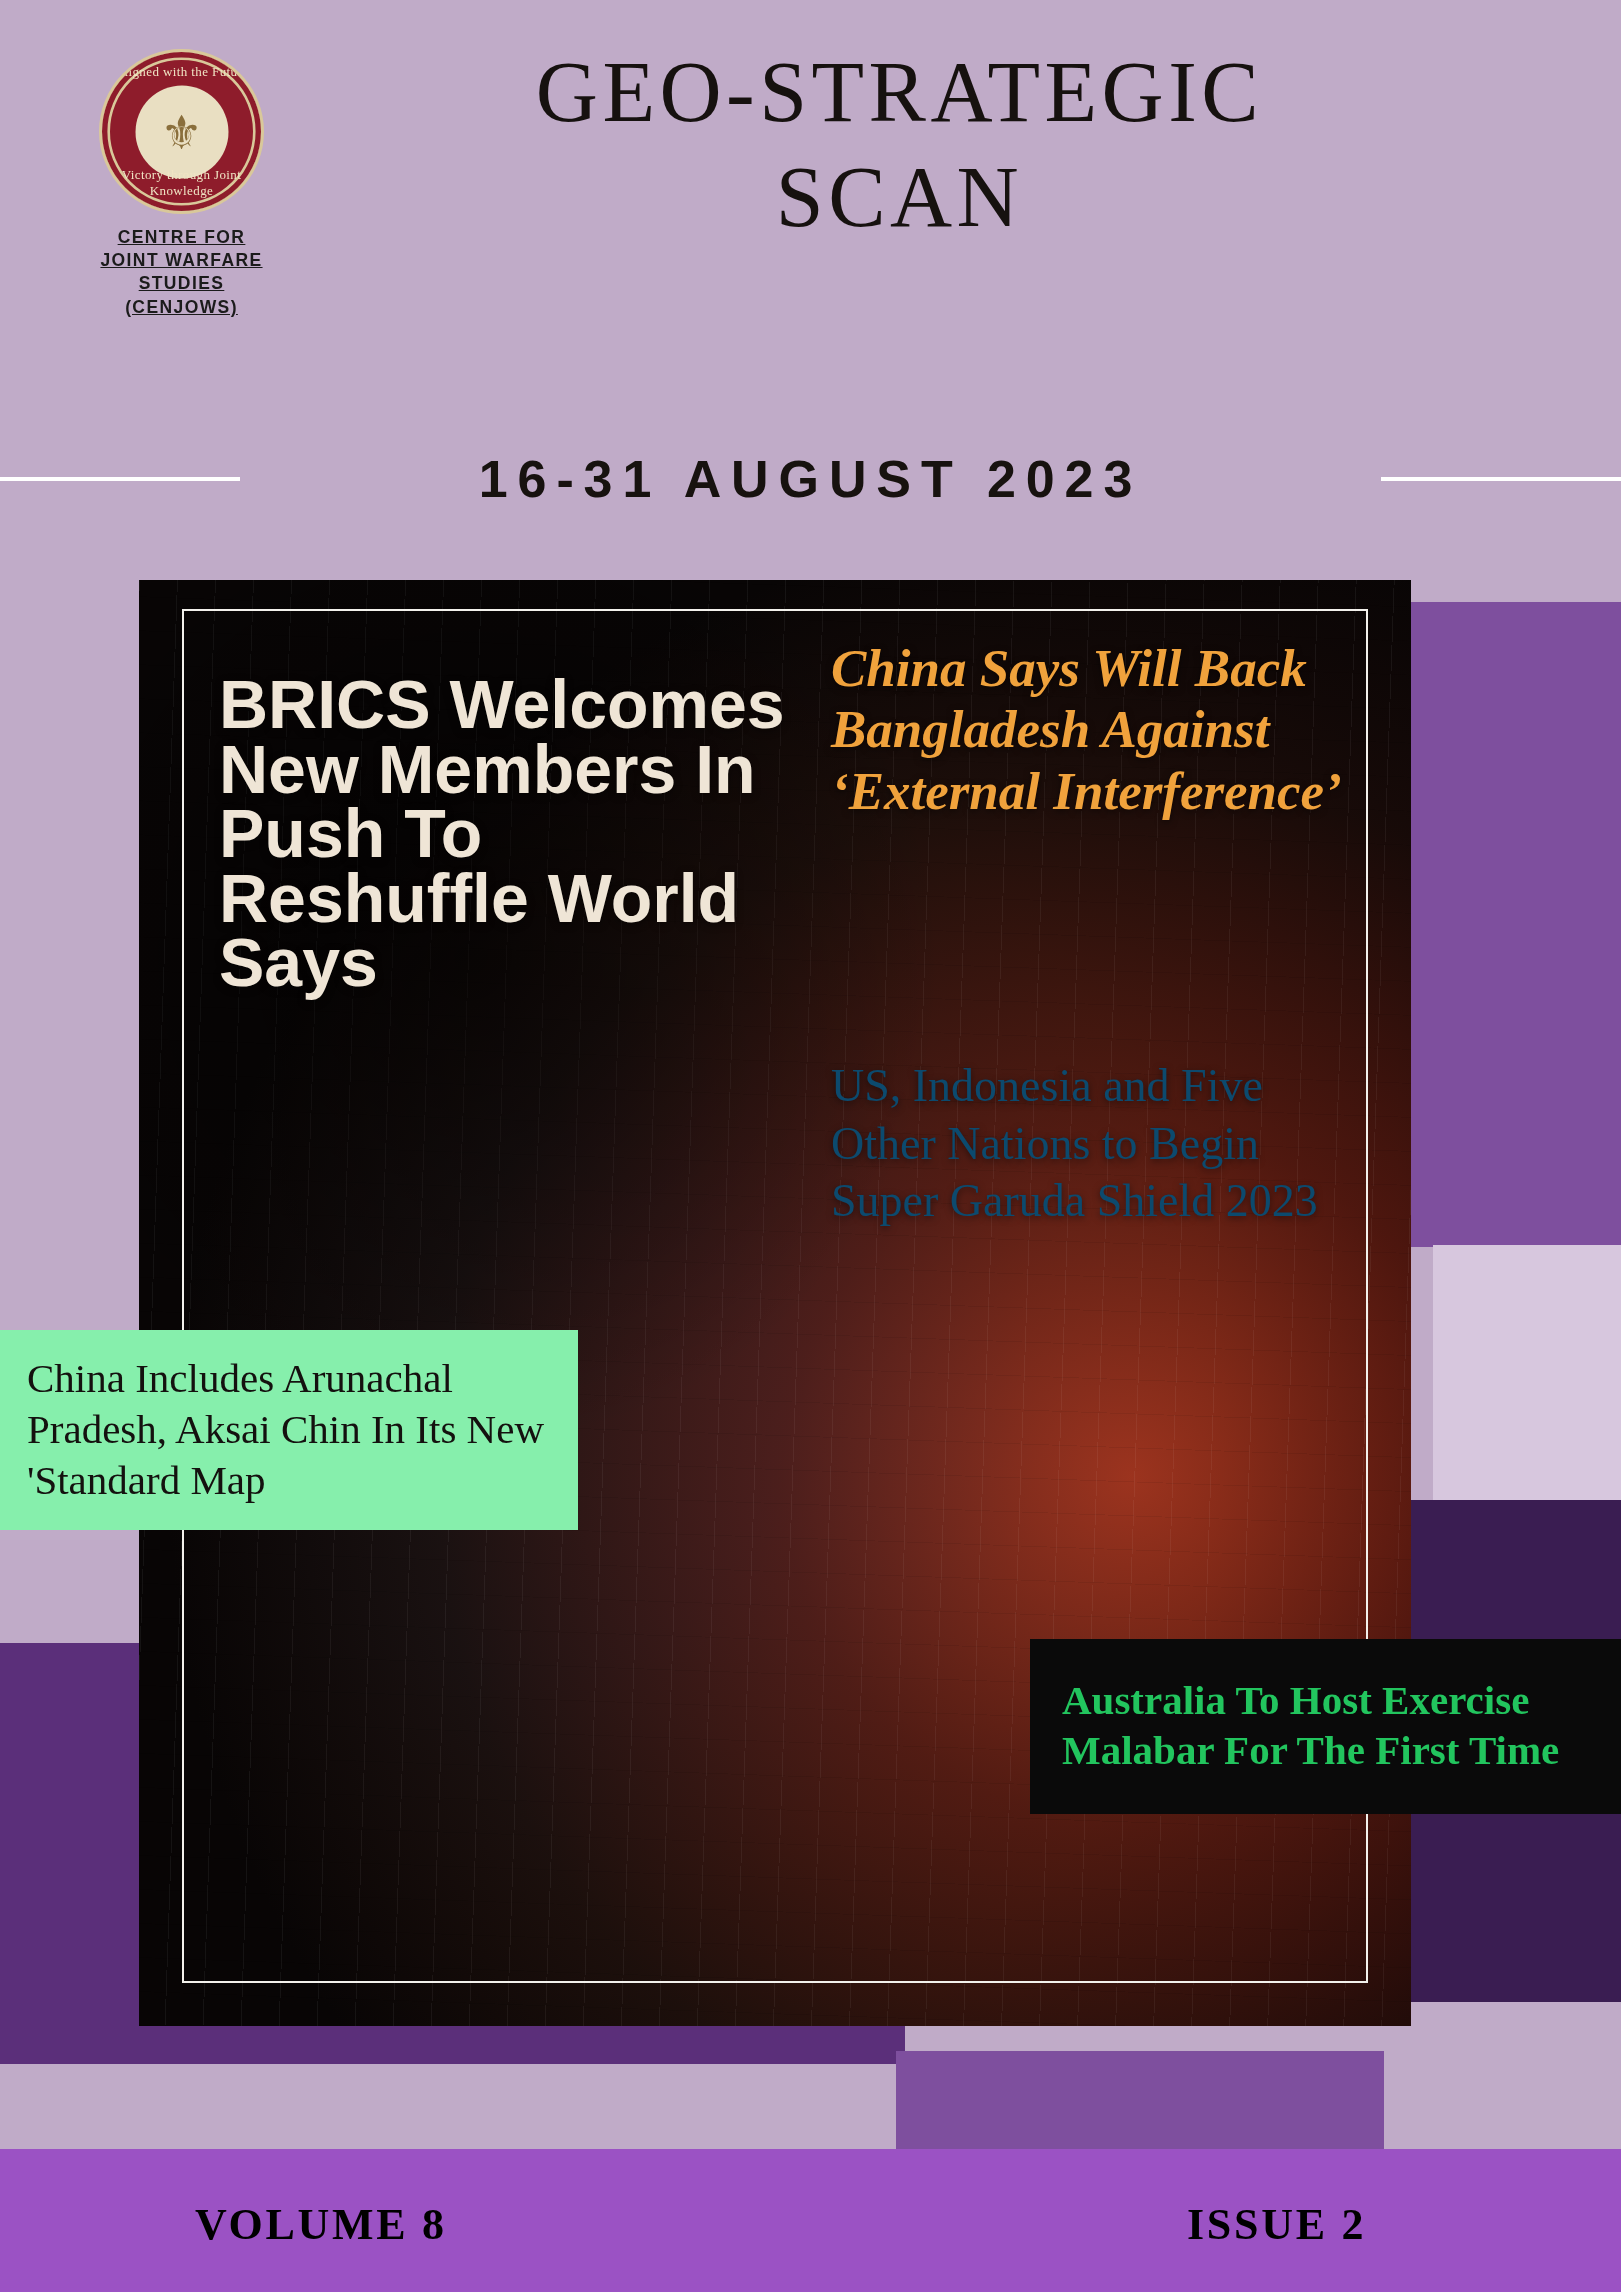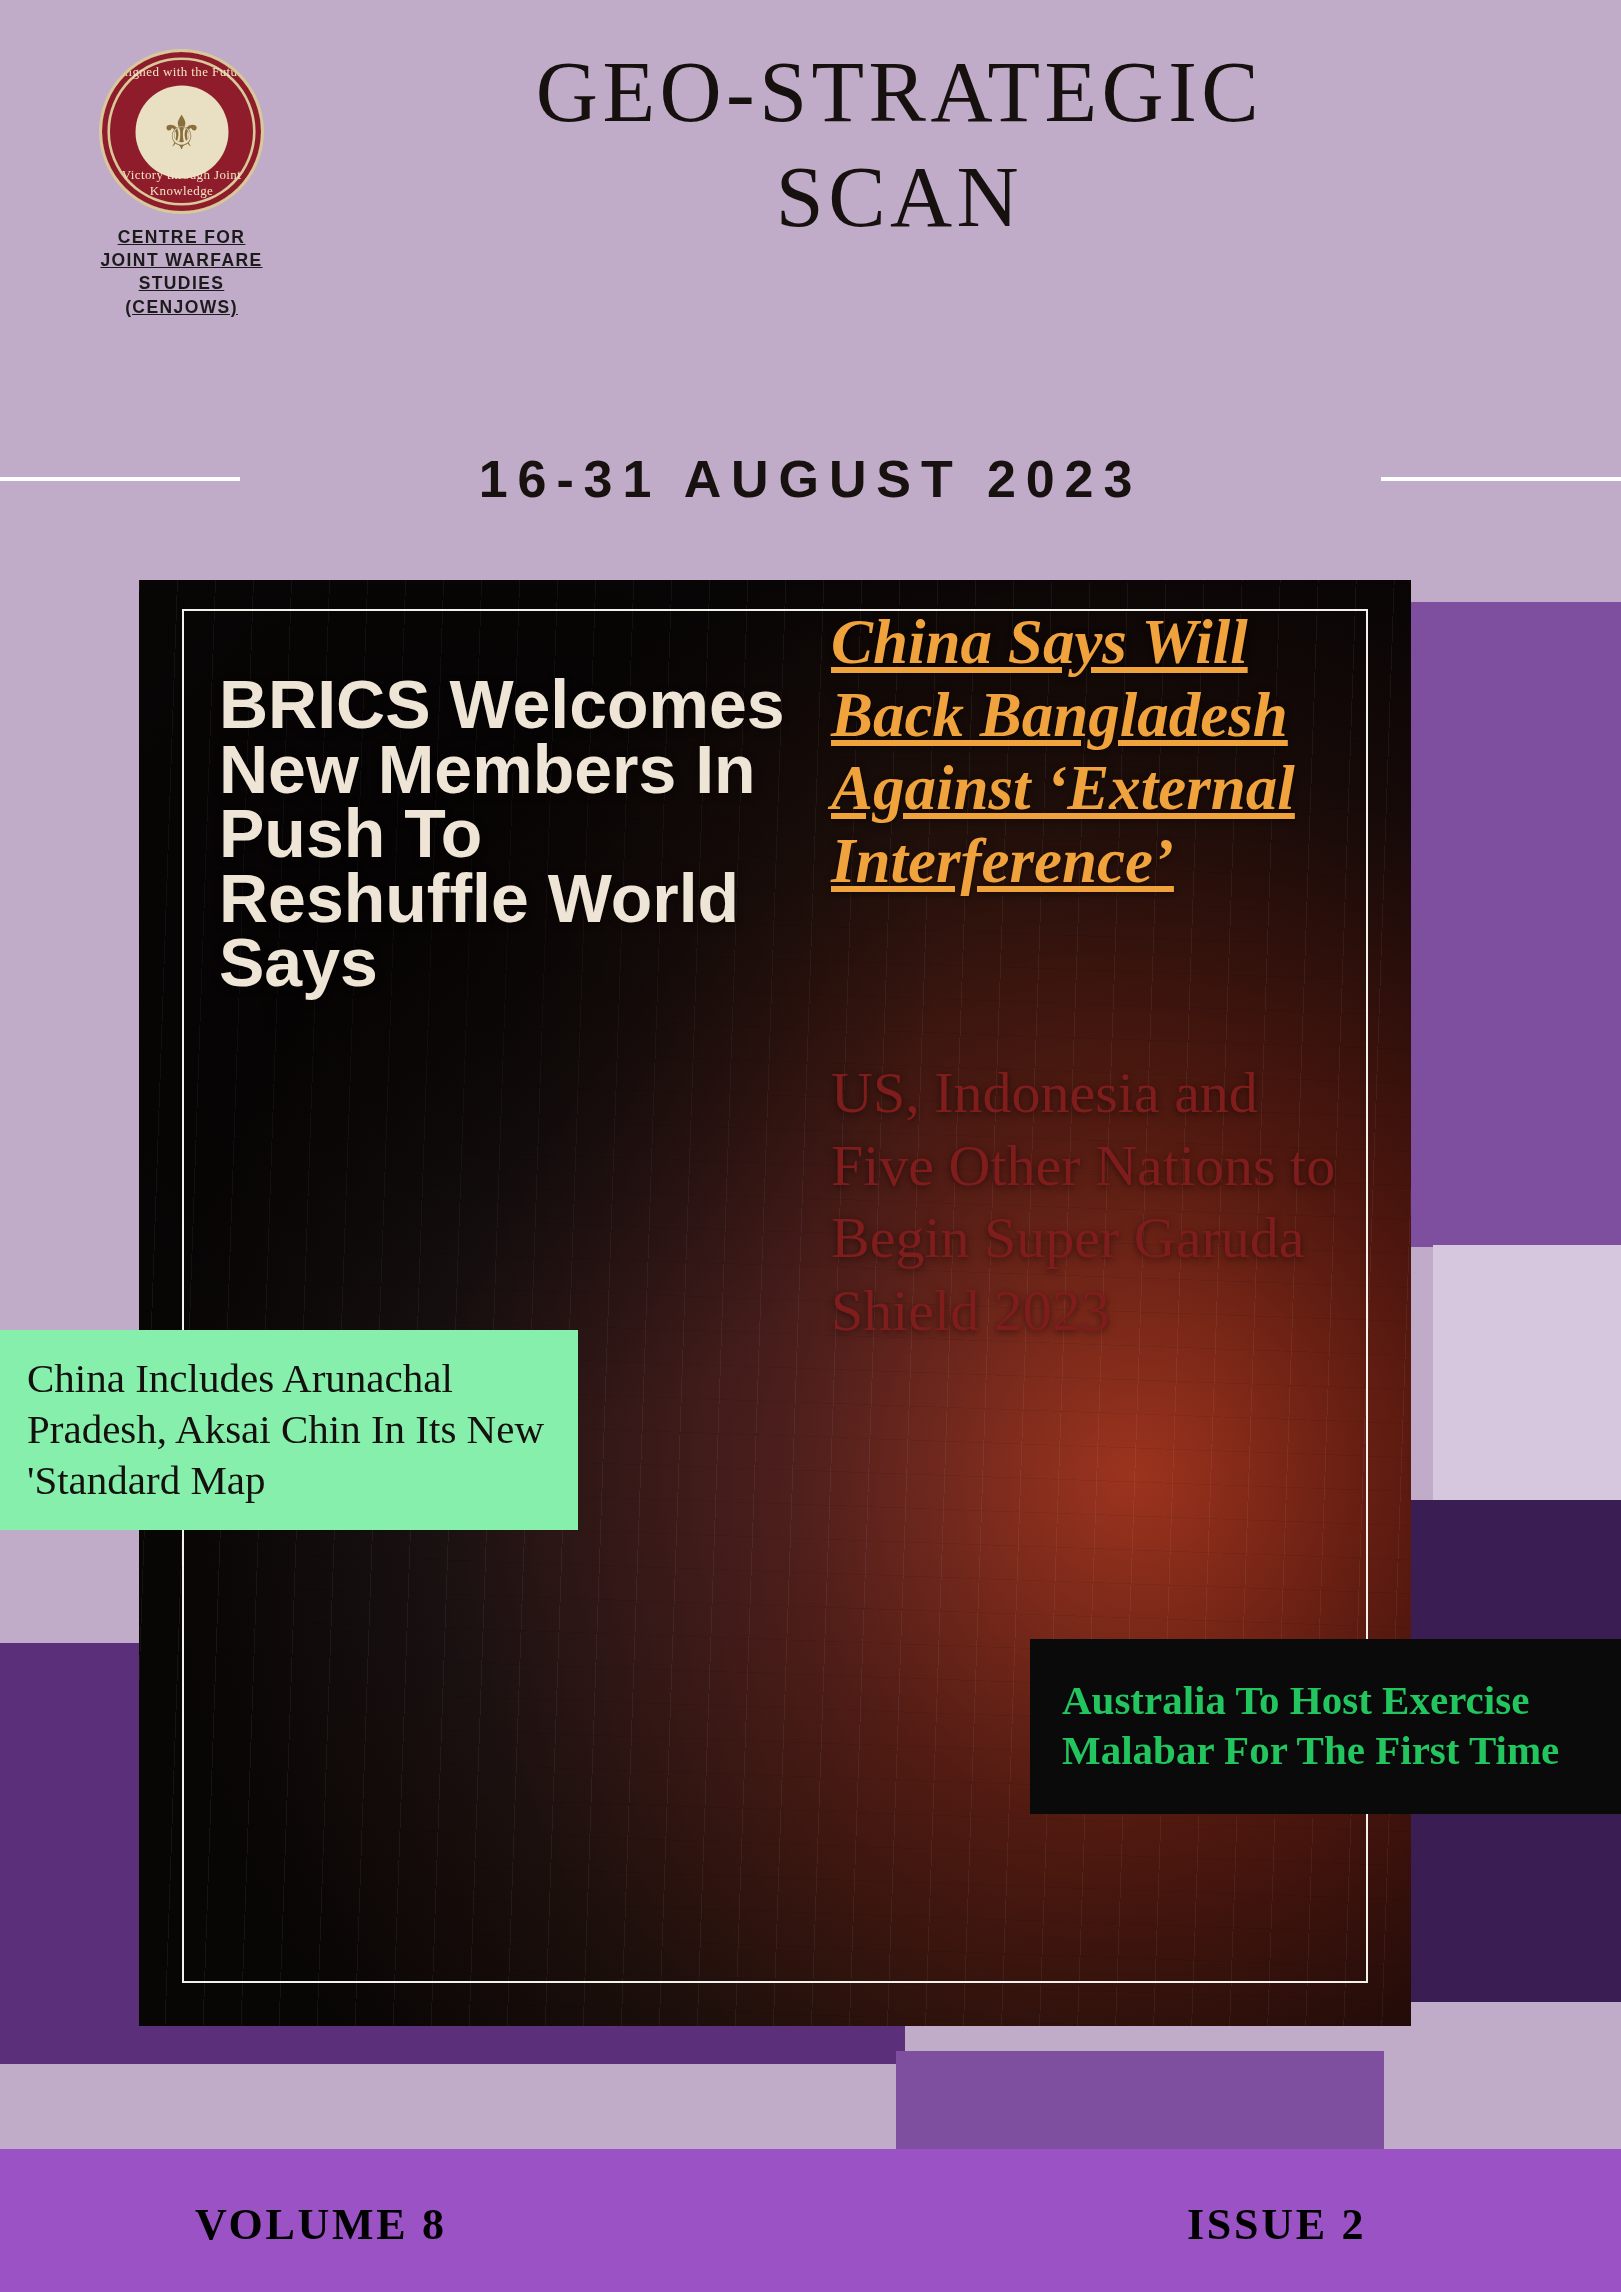--- a/index.html
+++ b/index.html
@@ -197,39 +197,38 @@
     font-size: 68px;
     line-height: 0.95;
     font-weight: bold;
     color: #efe5d6;
     font-family: "Liberation Sans", sans-serif;
     text-shadow: 0 1.8px 9px rgba(0,0,0,0.45);
   }
   .hl-china-bd {
     position: absolute;
     left: 831px;
-    top: 606px;
+    top: 638px;
     width: 555px;
-    font-size: 63px;
+    font-size: 53px;
     line-height: 1.16;
     font-weight: bold;
     font-style: italic;
     color: #f0a23c;
     font-family: "Liberation Serif", serif;
     text-shadow: 0 1.8px 7.2px rgba(0,0,0,0.5);
-    text-decoration: underline;
   }
   .hl-garuda {
     position: absolute;
     left: 831px;
     top: 1057px;
     width: 537px;
-    font-size: 58px;
+    font-size: 46px;
     line-height: 1.25;
-    color: #7f1d1d;
+    color: #0c4a6e;
     font-family: "Liberation Serif", serif;
     text-shadow: 0 1.8px 7.2px rgba(0,0,0,0.5);
   }
   .hl-arunachal {
     position: absolute;
     left: 0px;
     top: 1330px;
     width: 578px;
     padding: 23px 21.5px 25px 27px;
     background: #86efac;

